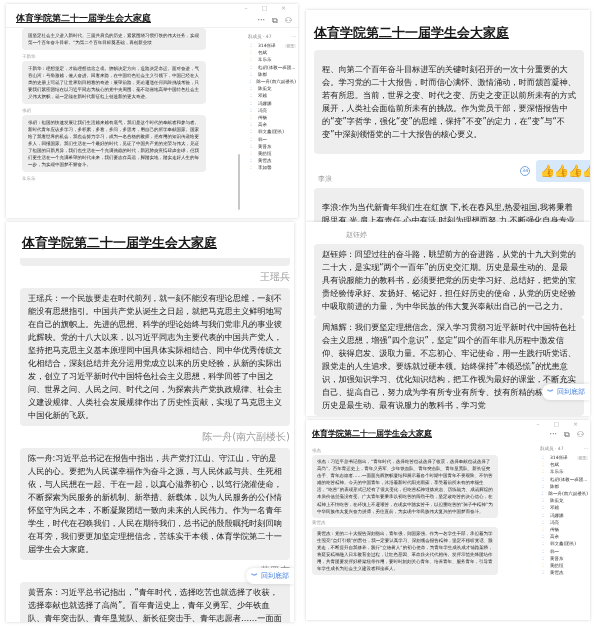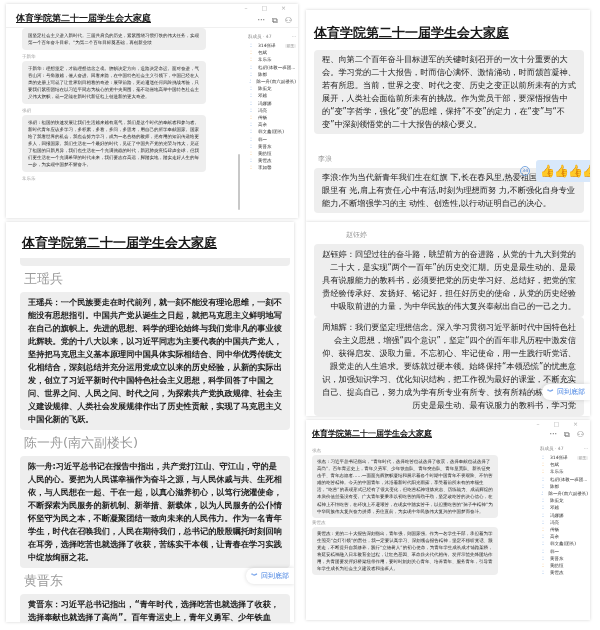--- a/index.html
+++ b/index.html
@@ -39,45 +39,45 @@
   .members .hdr { font-size: 4.5px; color: #888; display: flex; justify-content: space-between; margin-bottom: 3px; }
   .member { display: flex; align-items: center; font-size: 4.5px; color: #333; height: 7.2px; white-space: nowrap; }
   .member .ic { width: 6px; margin-right: 4px; font-size: 5px; text-align: center; }
   .member .tag { margin-left: auto; font-size: 3.5px; background: #efefef; color: #888; padding: 0 2px; border-radius: 1px; }
   #panelA .members { left: 242px; width: 48px; }
 
   
   #panelB { left: 306px; top: 10px; width: 284px; height: 212px; }
   #panelB .win-title { position: absolute; left: 8px; top: 14px; font-size: 13px; }
   #panelB .content { position: absolute; left: 8px; top: 40px; width: 270px; }
-  #panelB .bubble { font-size: 8.2px; line-height: 13px; padding: 3px 8px; }
+  #panelB .bubble { font-size: 8.2px; line-height: 13px; padding: 13px 8px; }
   #panelB .sender { font-size: 7px; margin: 20px 0 4px 4px; }
   #panelB .reaction { position: absolute; right: -10px; top: 150px; display: flex; align-items: center; gap: 6px; }
   #panelB .count { width: 10px; height: 10px; border: 1px solid #7aa7e0; border-radius: 50%; font-size: 4.5px; color: #4a7fd0; text-align: center; line-height: 8px; }
   #panelB .thumbs { background: #d8e8fb; padding: 4px 4px; font-size: 12px; letter-spacing: -1px; color: #f3b330; border-radius: 3px; }
 
   
   #panelC { left: 306px; top: 222px; width: 284px; height: 194px; }
   #panelC .content { position: absolute; left: 8px; top: 4px; width: 270px; }
   #panelC .sender { font-size: 7px; margin: 4px 0 4px 4px; padding-left: 28px; }
-  #panelC .bubble { font-size: 8.2px; line-height: 13px; padding: 4px 8px; text-align: right; }
+  #panelC .bubble { font-size: 8.2px; line-height: 13px; padding: 4px 8px; }
   .back-bottom {
     position: absolute; right: 0px; background: #fff; border-radius: 10px 0 0 10px;
     box-shadow: 0 0 4px rgba(0,0,0,0.15); color: #3b7be0; font-size: 7px; padding: 3px 5px;
     display: flex; align-items: center; gap: 3px;
   }
   #panelC .back-bottom { top: 162px; }
 
   
   #panelD { left: 6px; top: 222px; width: 288px; height: 400px; }
   #panelD .win-title { position: absolute; left: 16px; top: 12px; font-size: 13px; }
   #panelD .content { position: absolute; left: 14px; top: 36px; width: 270px; }
   #panelD .stub { height: 8px; background: #eeeeee; border-radius: 0 0 4px 4px; margin-bottom: 4px; }
-  #panelD .sender { font-size: 13px; margin: 4px 0 4px 4px; }
-  #panelD .bubble { font-size: 8.2px; line-height: 13px; padding: 4px 8px; font-weight: bold; }
+  #panelD .sender { font-size: 10px; margin: 4px 0 4px 4px; text-align: right; }
+  #panelD .bubble { font-size: 8.2px; line-height: 13px; padding: 4px 8px; }
   #panelD .back-bottom { top: 346px; }
 
   
   #panelE { left: 306px; top: 420px; width: 284px; height: 200px; }
   #panelE .titlebar { height: 20px; position: relative; }
   #panelE .win-title { position: absolute; left: 6px; top: 8px; font-size: 8px; }
   #panelE .win-ctrls { position: absolute; right: 6px; top: 0px; font-size: 6px; color: #aaa; letter-spacing: 6px; }
   #panelE .toolbar { position: absolute; right: 6px; top: 10px; font-size: 8px; color: #666; display: flex; gap: 7px; }
   #panelE .chat { position: absolute; left: 4px; top: 26px; width: 188px; bottom: 0; overflow: hidden; }
   #panelE .sender { font-size: 4.5px; margin: 2px 0 2px 2px; }
@@ -237,21 +237,21 @@
 <div class="panel" id="panelD">
   <span class="win-title">体育学院第二十一届学生会大家庭</span>
   <div class="content">
     <div class="stub"></div>
     <div class="sender">王瑶兵</div>
     <div class="bubble">
         <p>王瑶兵：一个民族要走在时代前列，就一刻不能没有理论思维，一刻不能没有思想指引。中国共产党从诞生之日起，就把马克思主义鲜明地写在自己的旗帜上。先进的思想、科学的理论始终与我们党非凡的事业彼此辉映。党的十八大以来，以习近平同志为主要代表的中国共产党人，坚持把马克思主义基本原理同中国具体实际相结合、同中华优秀传统文化相结合，深刻总结并充分运用党成立以来的历史经验，从新的实际出发，创立了习近平新时代中国特色社会主义思想，科学回答了中国之问、世界之问、人民之问、时代之问，为探索共产党执政规律、社会主义建设规律、人类社会发展规律作出了历史性贡献，实现了马克思主义中国化新的飞跃。</p>
       </div>
     <div class="sender">陈一舟(南六副楼长)</div>
     <div class="bubble">
-        <p>陈一舟:习近平总书记在报告中指出，共产党打江山、守江山，守的是人民的心。要把为人民谋幸福作为奋斗之源，与人民休戚与共、生死相依，与人民想在一起、干在一起，以真心滋养初心，以笃行浇灌使命，不断探索为民服务的新机制、新举措、新载体，以为人民服务的公仆情怀坚守为民之本，不断凝聚团结一致向未来的人民伟力。作为一名青年学生，时代在召唤我们，人民在期待我们，总书记的殷殷嘱托时刻回响在耳旁，选择吃苦也就选择了收获，苦练实干本领，让青春在学习实践中绽放绚丽之花。</p>
+        <p>陈一舟:习近平总书记在报告中指出，共产党打江山、守江山，守的是人民的心。要把为人民谋幸福作为奋斗之源，与人民休戚与共、生死相依，与人民想在一起、干在一起，以真心滋养初心，以笃行浇灌使命，不断探索为民服务的新机制、新举措、新载体，以为人民服务的公仆情怀坚守为民之本，不断凝聚团结一致向未来的人民伟力。作为一名青年学生，时代在召唤我们，人民在期待我们，总书记的殷殷嘱托时刻回响在耳旁，我们要更加坚定理想信念，苦练实干本领，体育学院第二十一届学生会大家庭。</p>
       </div>
     <div class="sender">黄晋东</div>
     <div class="bubble">
         <p>黄晋东：习近平总书记指出，“青年时代，选择吃苦也就选择了收获，选择奉献也就选择了高尚”。百年青运史上，青年义勇军、少年铁血队、青年突击队、青年垦荒队、新长征突击手、青年志愿者……一面面光辉旗帜凝结和展示着各个时期中国青年不畏艰险、不怕苦难的吃苦精神。今天的中国青年，沐浴着新时代阳光雨露，享受着前所未有的幸福生活，“吃苦”的表现形式已经有了很大变化，但吃苦精神锤炼意志、历练能力、成就辉煌的本质价值丝毫没有变。广大青年要秉承以初吃苦的闯劲干劲</p>
       </div>
   </div>
   <div class="back-bottom">
     <span>︾</span>
     <span>回到底部</span>
   </div>

